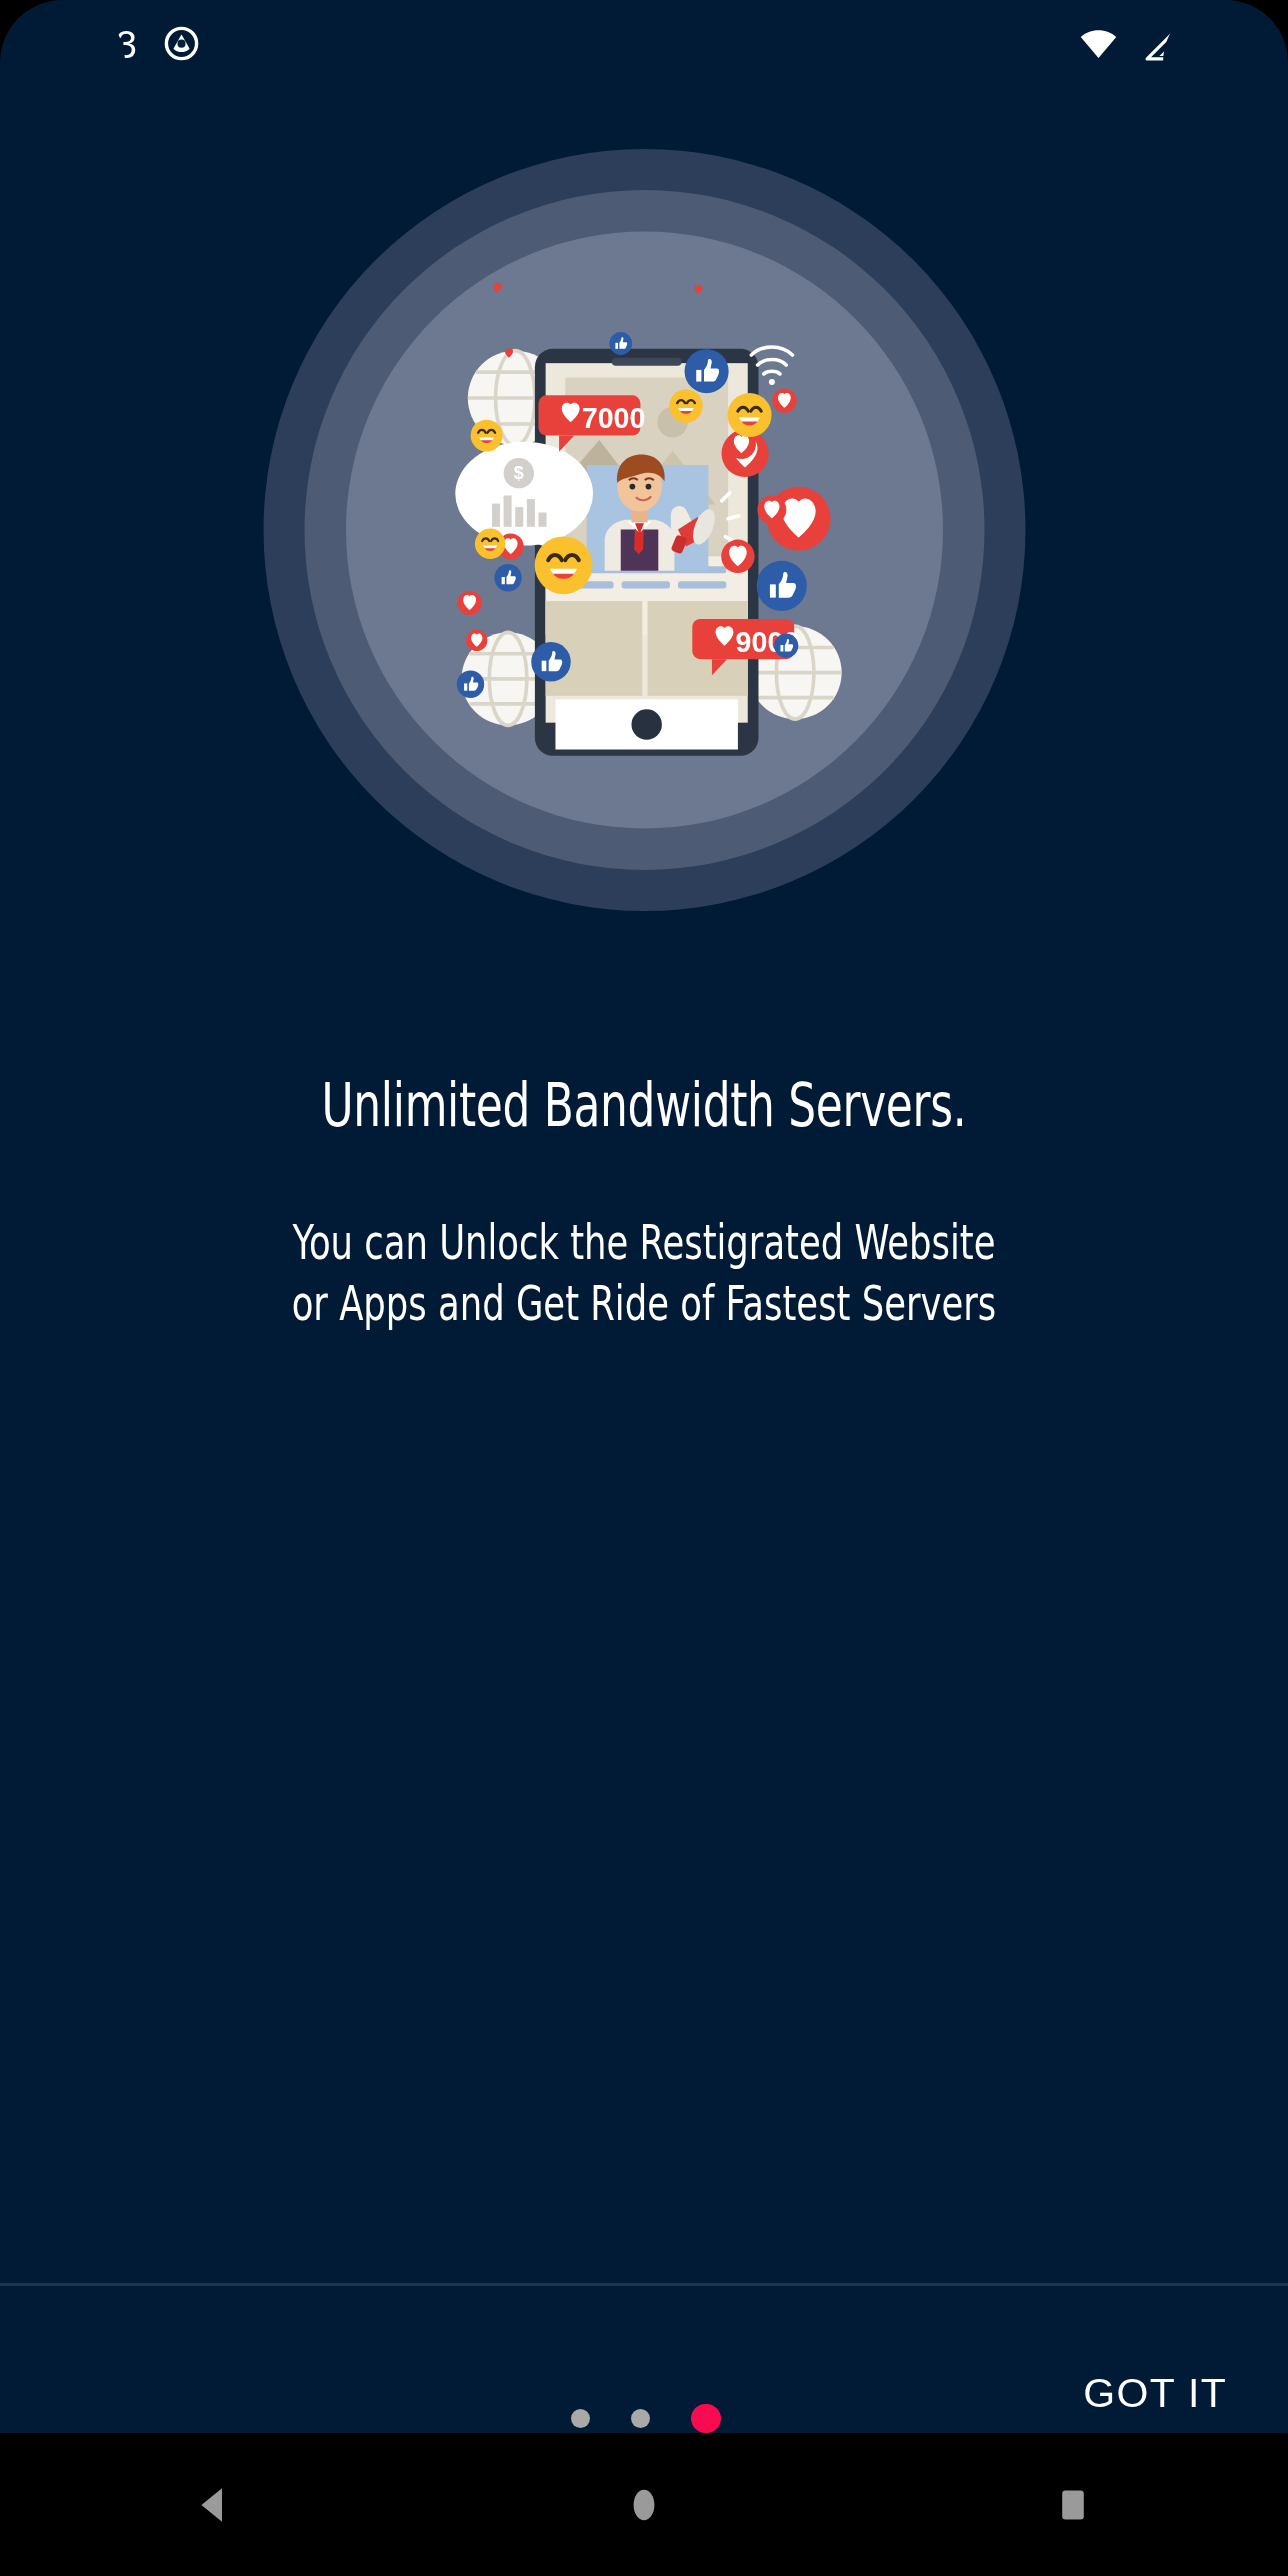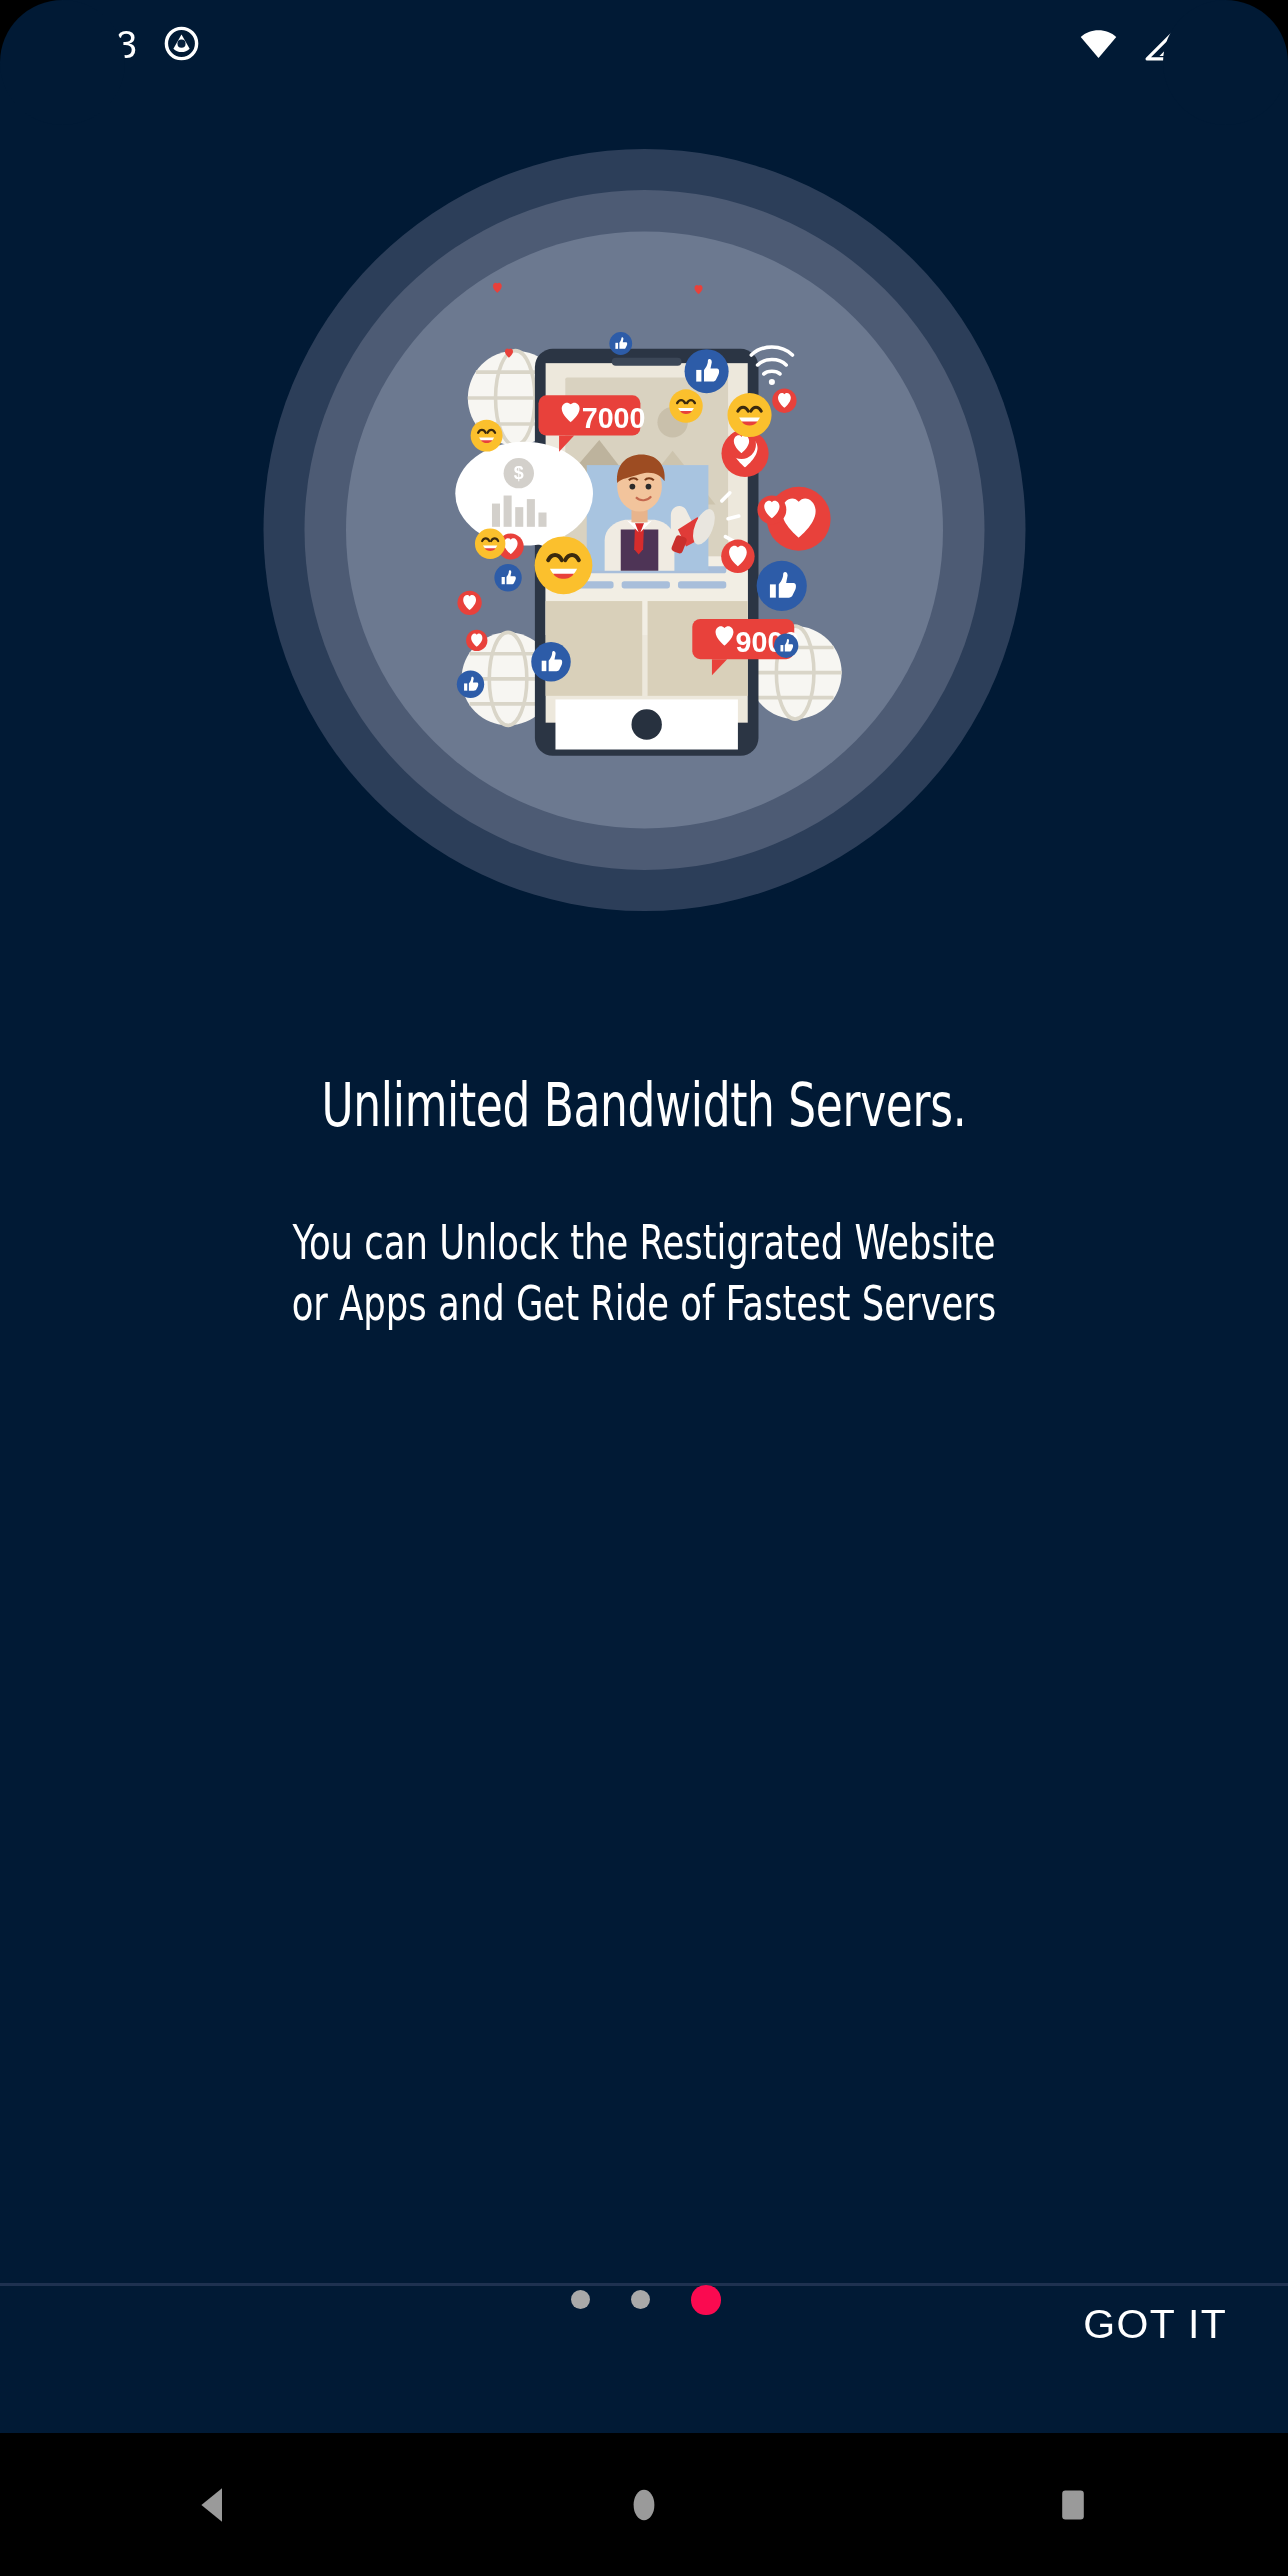--- a/index.html
+++ b/index.html
@@ -91,21 +91,21 @@
 
   
   #divider {
     position:absolute; left:0; top:2283px;
     width:1288px; height:2.7px;
     background:#1E3150; z-index:15;
   }
   #bottom-bar {
     position:absolute; left:0; top:2285px;
     width:1288px; height:148px;
-    display:flex; align-items:flex-start;
+    display:flex; align-items:flex-end;
     z-index:15;
   }
   #dots {
     display:flex; align-items:center; gap:41px;
     margin-left:571px;
   }
   .dot { border-radius:50%; display:block; }
   .dot.inactive { width:19px; height:19px; background:#A9A9A9; }
   .dot.active   { width:29.5px; height:29.5px; background:#FA0A50; }
   #got-it-button {

